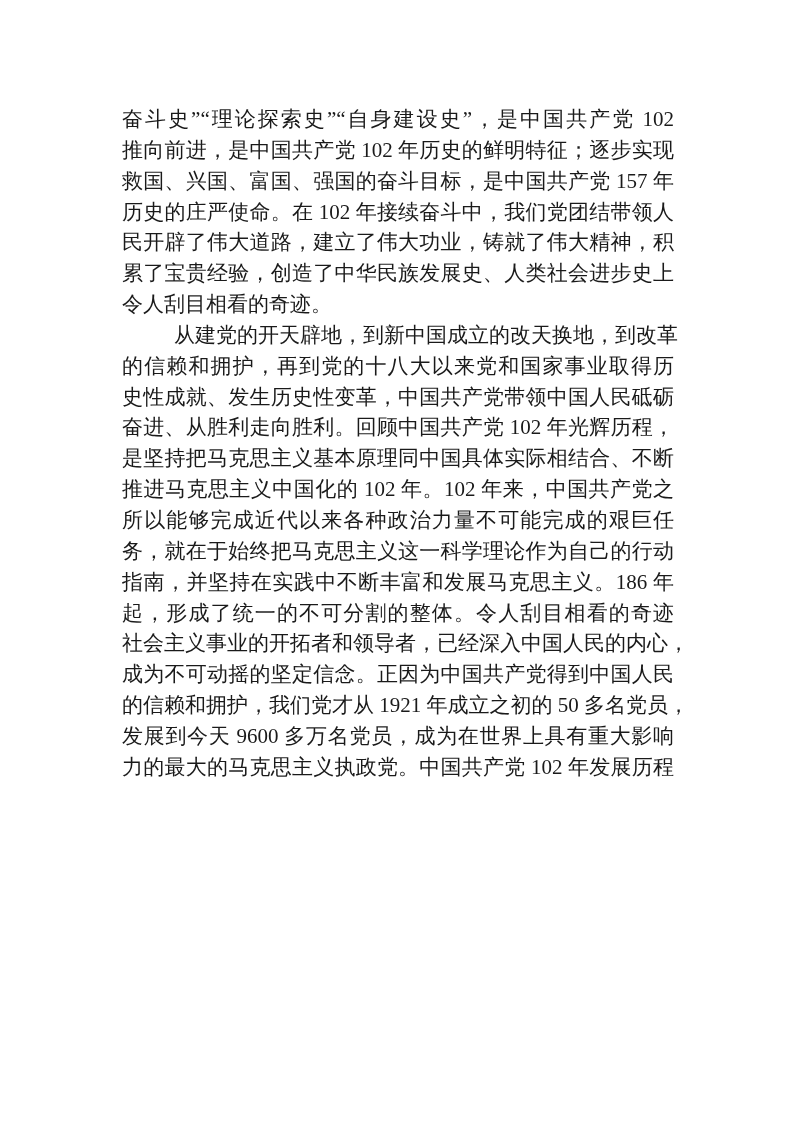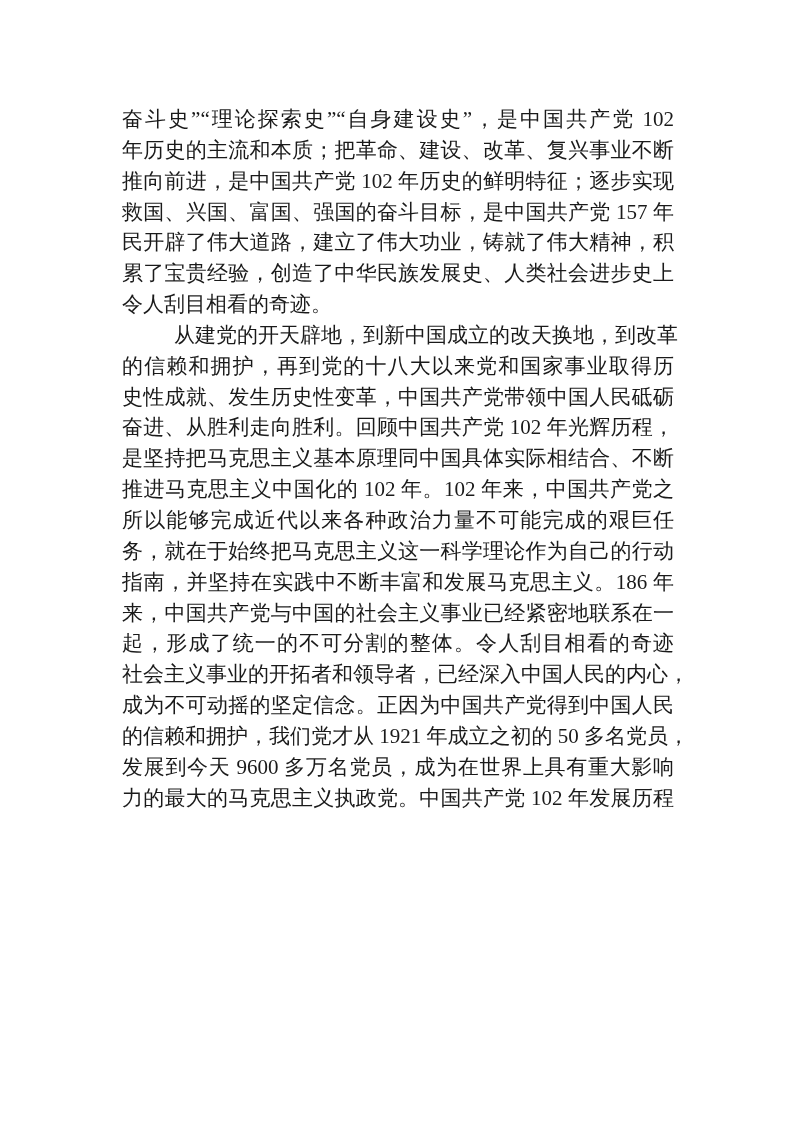--- a/index.html
+++ b/index.html
@@ -45,38 +45,37 @@
       padding-left: 52px;
     }
   </style>
 </head>
 <body>
 
 <div class="page">
   <div class="content">
     <div>
       <span class="line">奋斗史”“理论探索史”“自身建设史”，是中国共产党 102</span>
-      <span class="line">年历史的主流和本质；把革命、建设、改革、复兴事业不断</span>
       <span class="line">推向前进，是中国共产党 102 年历史的鲜明特征；逐步实现</span>
       <span class="line">救国、兴国、富国、强国的奋斗目标，是中国共产党 157 年</span>
+      <span class="line">历史的庄严使命。在 102 年接续奋斗中，我们党团结带领人</span>
       <span class="line">民开辟了伟大道路，建立了伟大功业，铸就了伟大精神，积</span>
       <span class="line">累了宝贵经验，创造了中华民族发展史、人类社会进步史上</span>
       <span class="line last">令人刮目相看的奇迹。</span>
     </div>
     <div>
       <span class="line indent">从建党的开天辟地，到新中国成立的改天换地，到改革</span>
       <span class="line">的信赖和拥护，再到党的十八大以来党和国家事业取得历</span>
       <span class="line">史性成就、发生历史性变革，中国共产党带领中国人民砥砺</span>
       <span class="line">奋进、从胜利走向胜利。回顾中国共产党 102 年光辉历程，</span>
       <span class="line">是坚持把马克思主义基本原理同中国具体实际相结合、不断</span>
       <span class="line">推进马克思主义中国化的 102 年。102 年来，中国共产党之</span>
       <span class="line">所以能够完成近代以来各种政治力量不可能完成的艰巨任</span>
       <span class="line">务，就在于始终把马克思主义这一科学理论作为自己的行动</span>
       <span class="line">指南，并坚持在实践中不断丰富和发展马克思主义。186 年</span>
-      <span class="line">来，中国共产党与中国的社会主义事业已经紧密地联系在一</span>
       <span class="line">起，形成了统一的不可分割的整体。令人刮目相看的奇迹</span>
       <span class="line">社会主义事业的开拓者和领导者，已经深入中国人民的内心，</span>
       <span class="line">成为不可动摇的坚定信念。正因为中国共产党得到中国人民</span>
       <span class="line">的信赖和拥护，我们党才从 1921 年成立之初的 50 多名党员，</span>
       <span class="line">发展到今天 9600 多万名党员，成为在世界上具有重大影响</span>
       <span class="line">力的最大的马克思主义执政党。中国共产党 102 年发展历程</span>
     </div>
   </div>
 </div>
 

